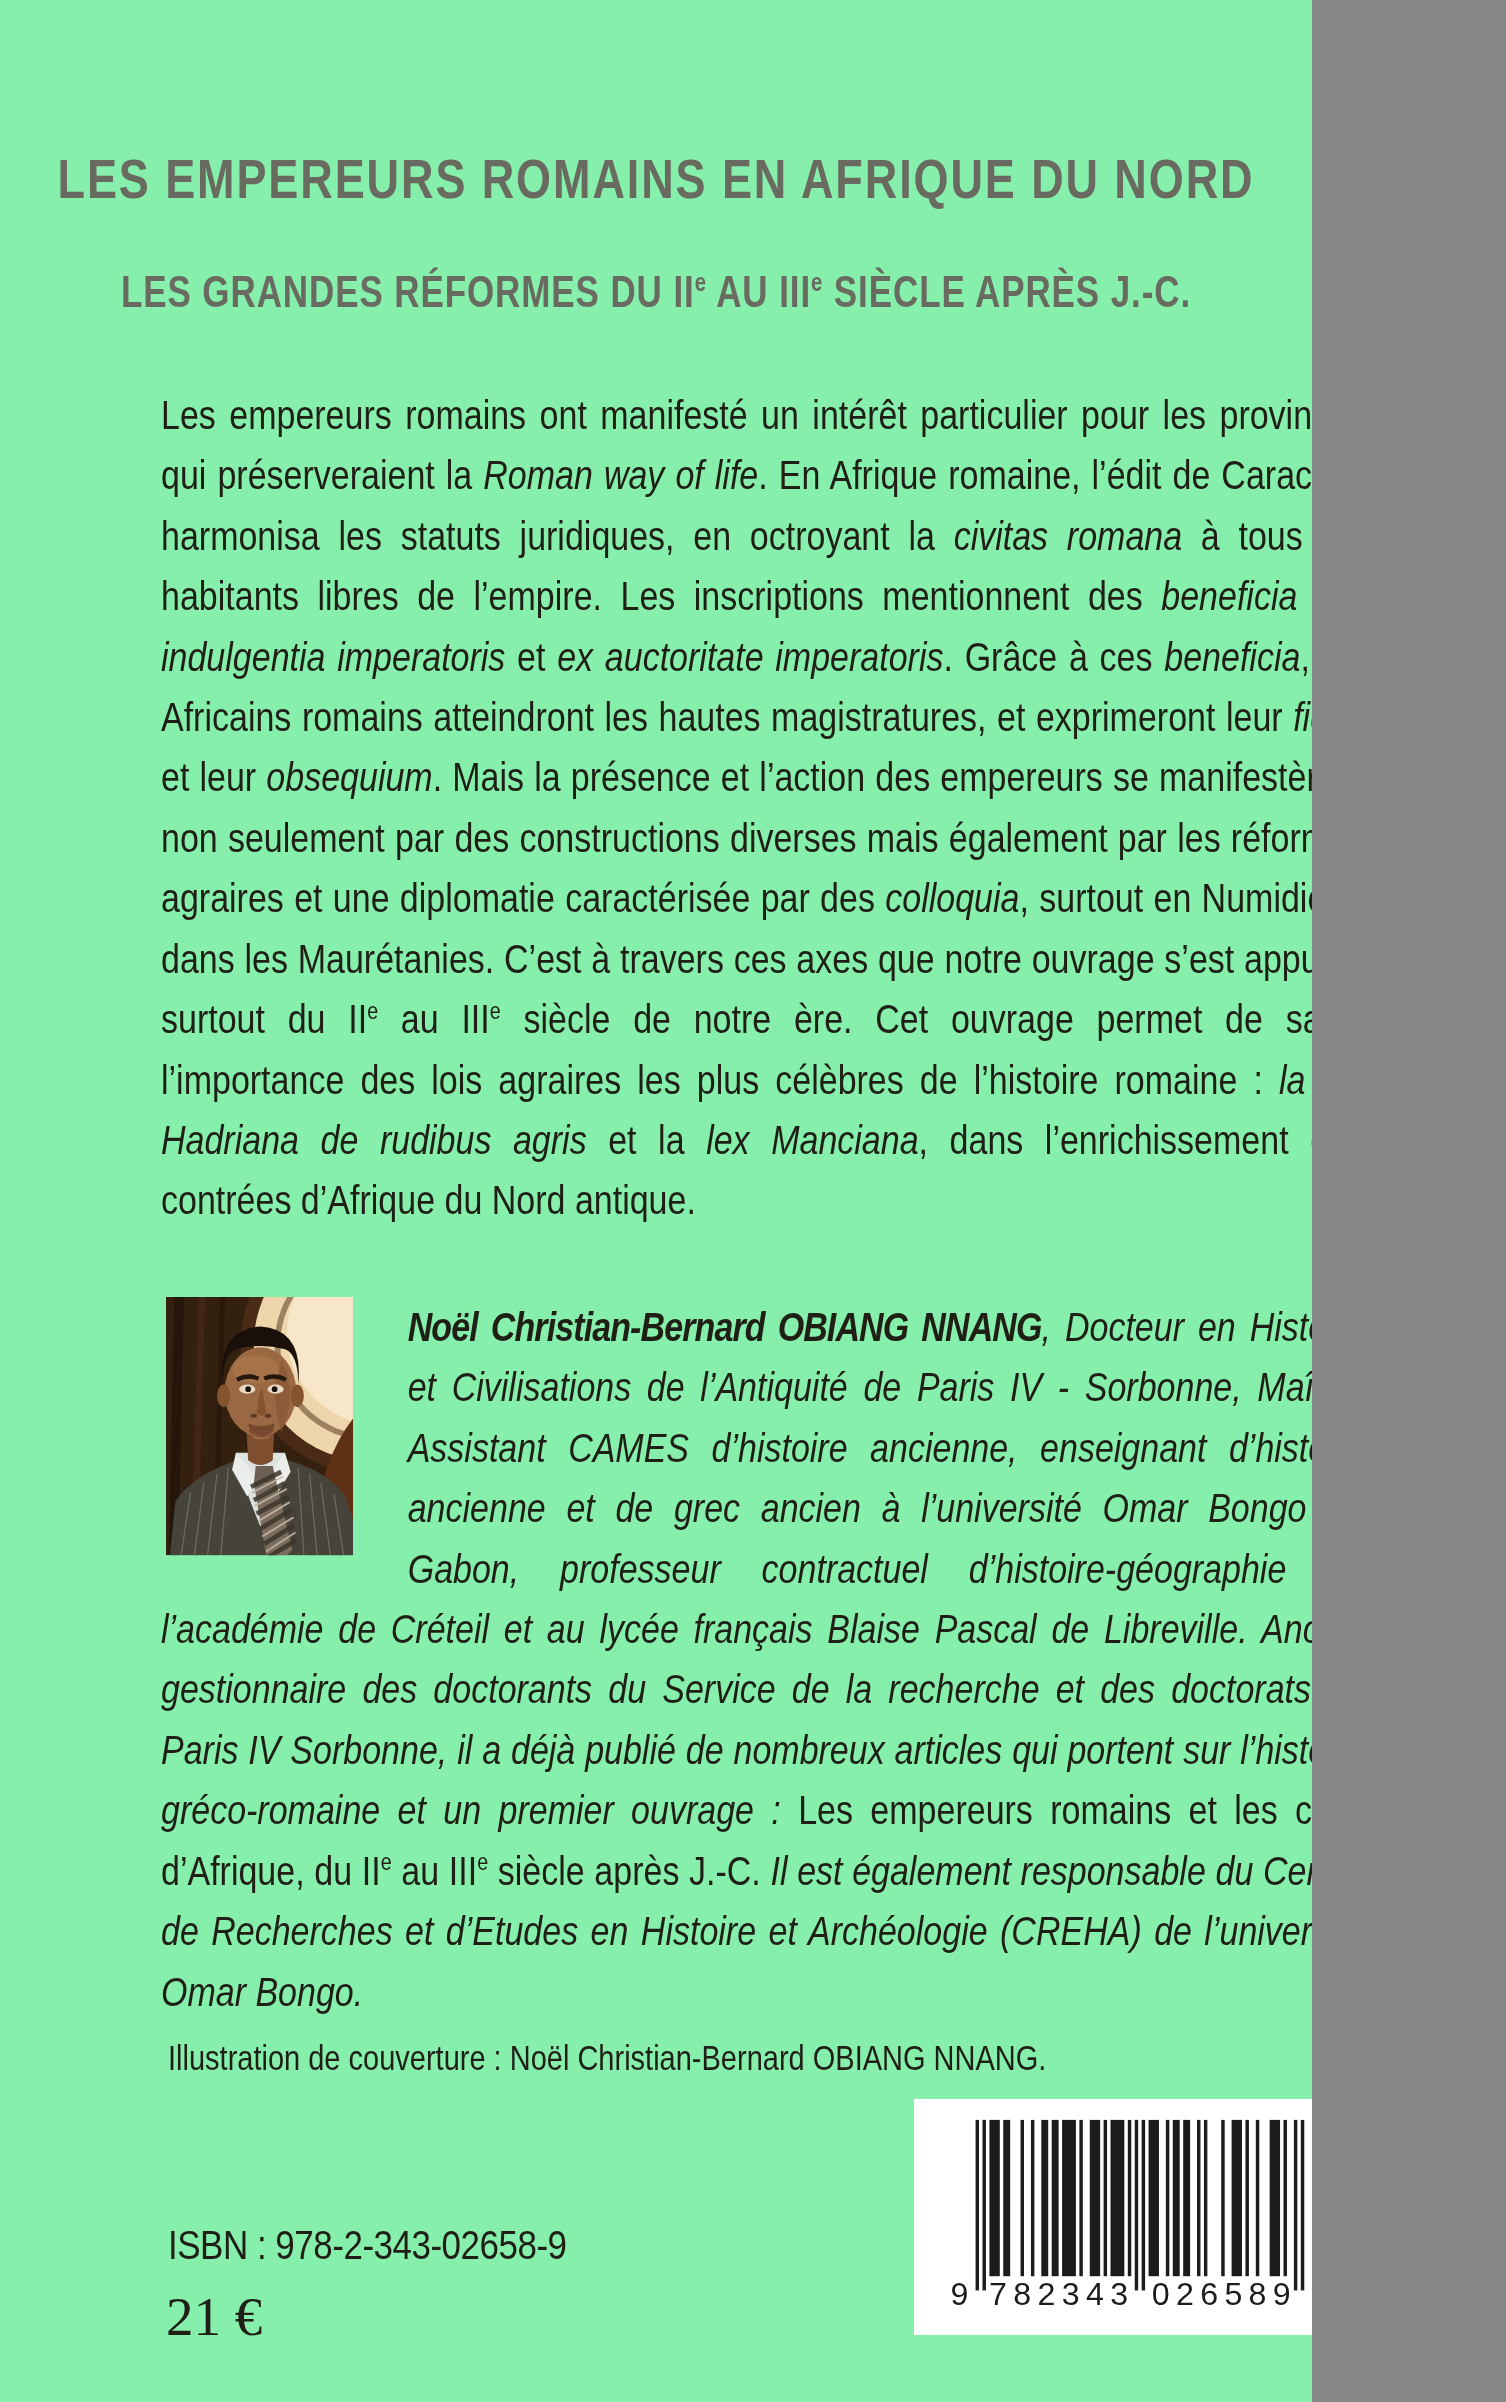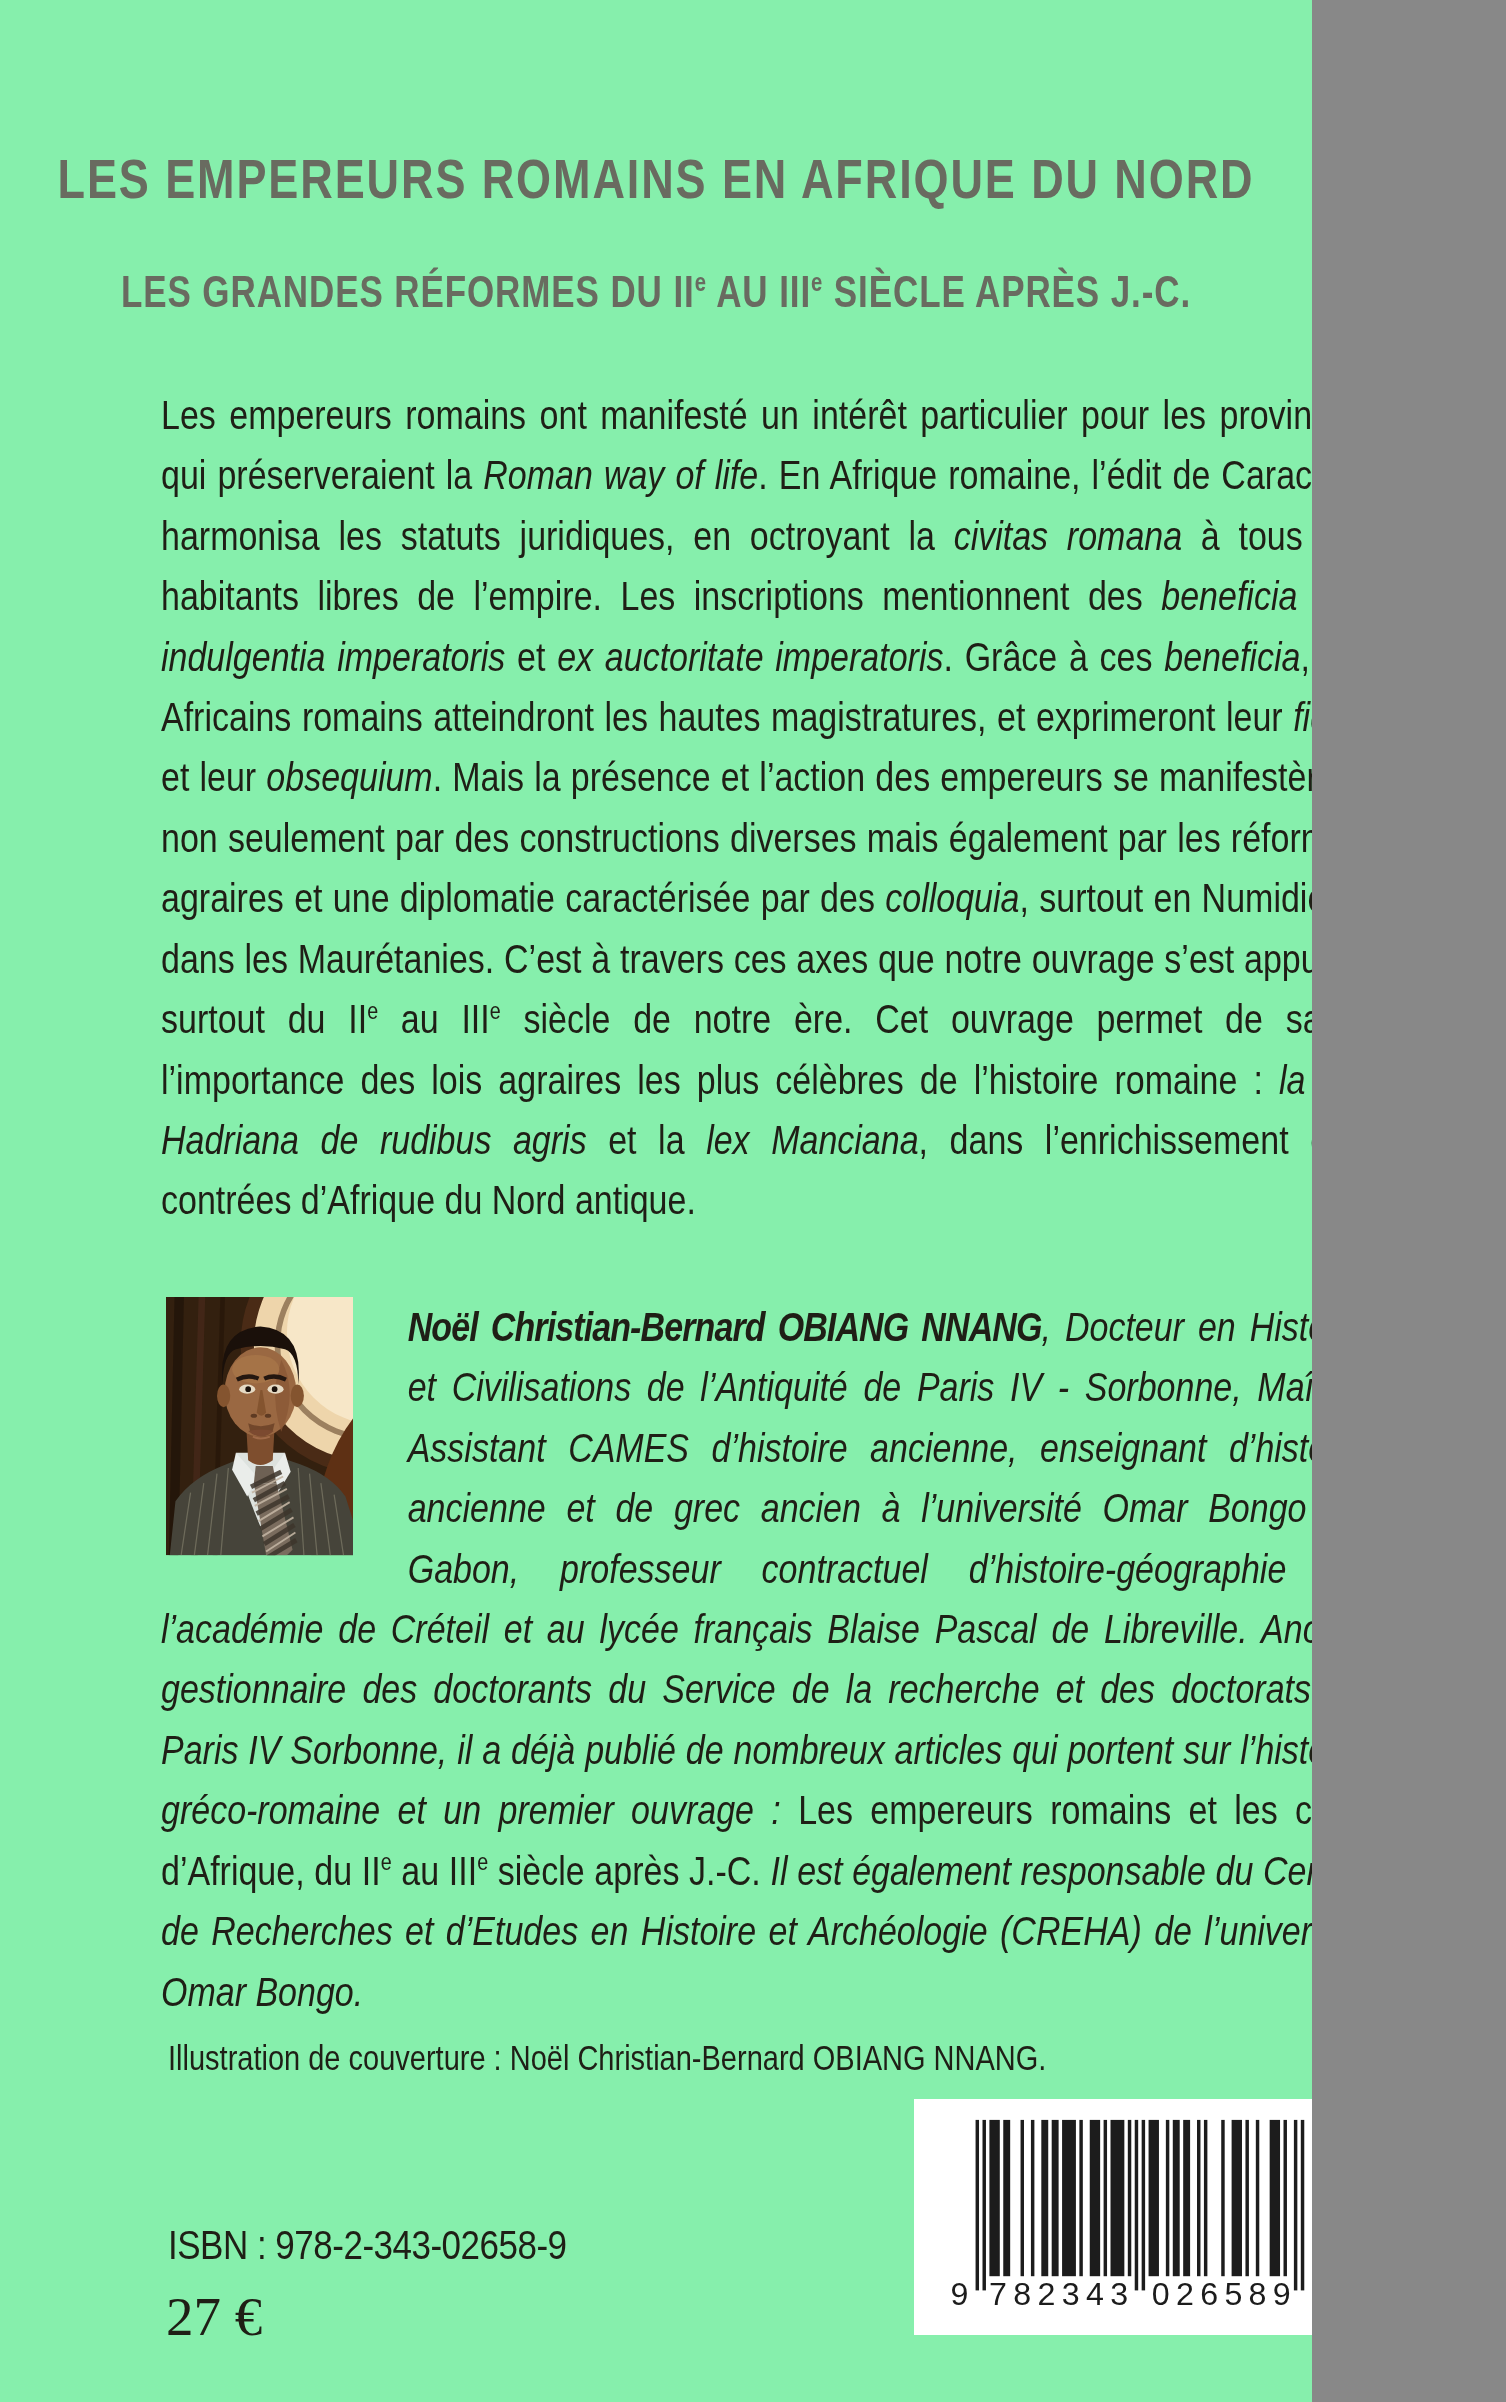--- a/index.html
+++ b/index.html
@@ -152,21 +152,21 @@
         <path d="M92,147 Q100,151 110,147" stroke="#a06a48" stroke-width="2" fill="none"></path>
       </svg>
     </div>
     <span><span class="bd">Noël Christian-Bernard OBIANG NNANG</span><span>, Docteur en Histoire et Civilisations de l’Antiquité de Paris IV - Sorbonne, Maître-Assistant CAMES d’histoire ancienne, enseignant d’histoire ancienne et de grec ancien à l’université Omar Bongo du Gabon, professeur contractuel d’histoire-géographie de l’académie de Créteil et au lycée français Blaise Pascal de Libreville. Ancien gestionnaire des doctorants du Service de la recherche et des doctorats de Paris IV Sorbonne, il a déjà publié de nombreux articles qui portent sur l’histoire gréco-romaine et un premier ouvrage : </span><span class="rm">Les empereurs romains et les cités d’Afrique, du II</span><sup class="rm">e</sup><span class="rm"> au III</span><sup class="rm">e</sup><span class="rm"> siècle après J.-C. </span><span>Il est également responsable du Centre de Recherches et d’Etudes en Histoire et Archéologie (CREHA) de l’université Omar Bongo.</span></span>
   </div>
 
   <p class="credit cond">Illustration de couverture : Noël Christian-Bernard OBIANG NNANG.</p>
 
   <p class="isbn cond">ISBN : 978-2-343-02658-9</p>
 
-  <p class="price">27 €</p>
+  <p class="price">21 €</p>
 
   <div class="barcode">
     <svg id="barcode-svg" viewBox="0 0 455 249">
         <rect x="65.00" y="22" width="3.65" height="180" fill="#1c1c1c"></rect>
         <rect x="72.31" y="22" width="3.65" height="180" fill="#1c1c1c"></rect>
         <rect x="79.61" y="22" width="10.96" height="165" fill="#1c1c1c"></rect>
         <rect x="94.22" y="22" width="7.31" height="165" fill="#1c1c1c"></rect>
         <rect x="112.48" y="22" width="3.65" height="165" fill="#1c1c1c"></rect>
         <rect x="123.44" y="22" width="3.65" height="165" fill="#1c1c1c"></rect>
         <rect x="134.40" y="22" width="7.31" height="165" fill="#1c1c1c"></rect>

